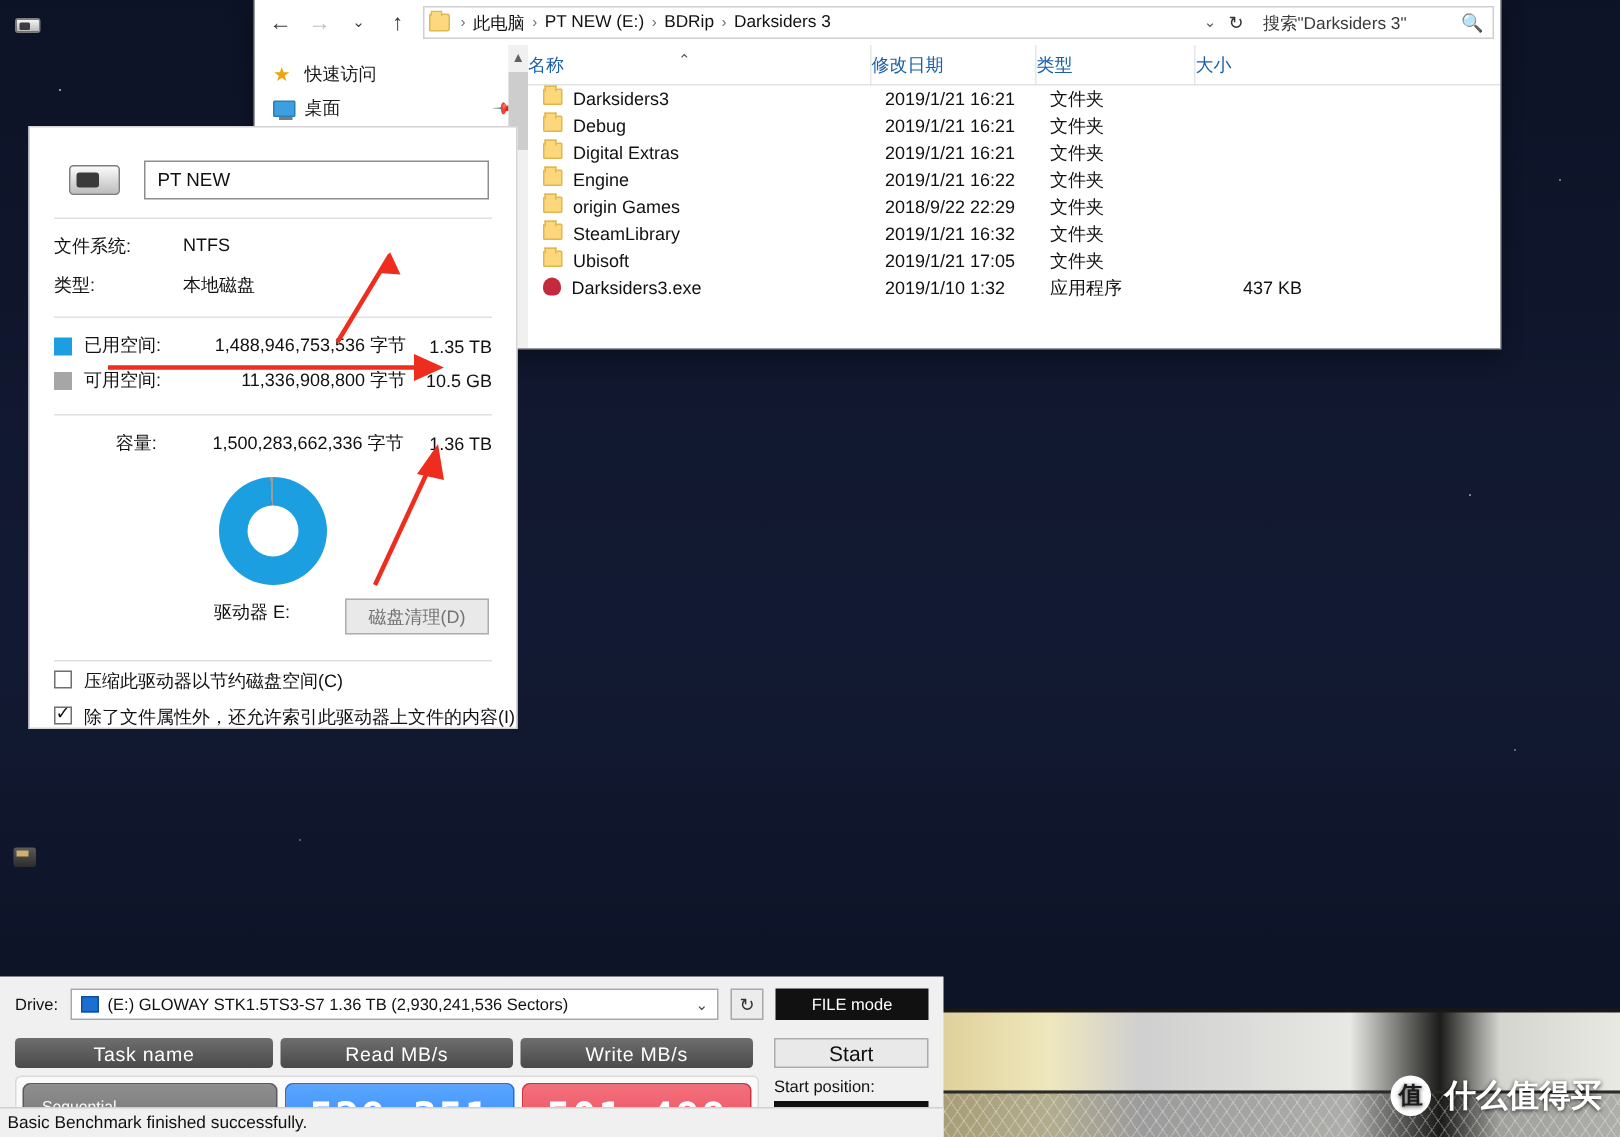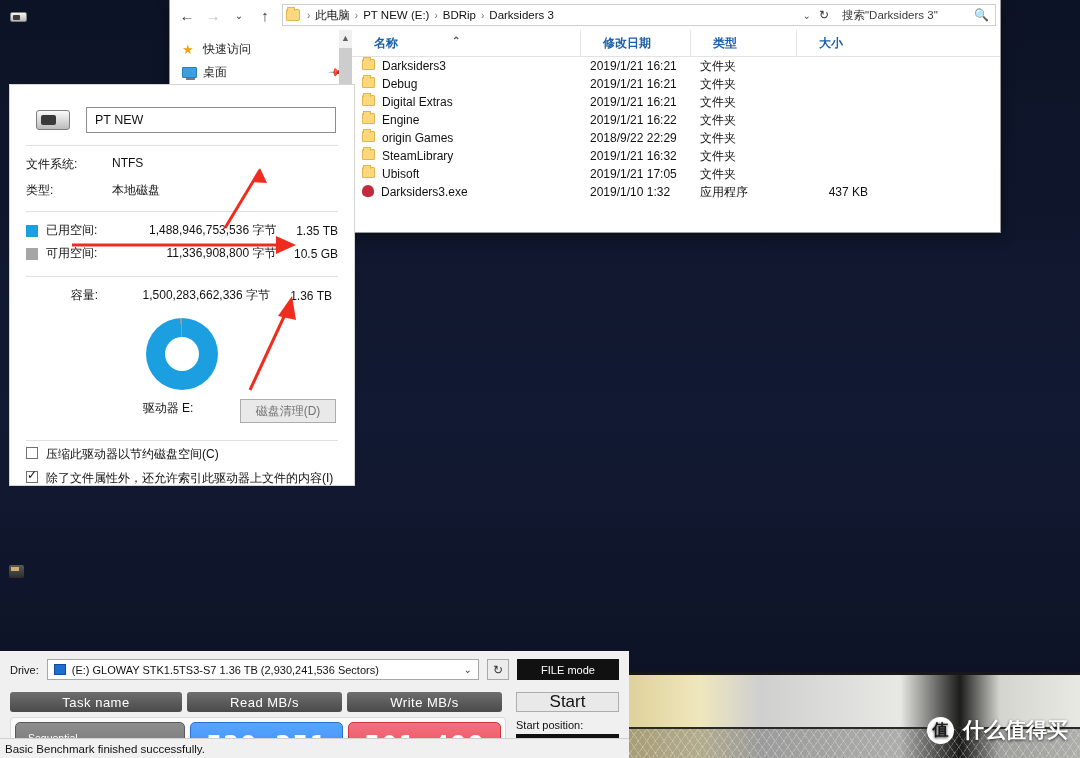--- a/index.html
+++ b/index.html
@@ -82,21 +82,21 @@
   .ic-dl { color:#1f7fd0; font-size:14px; line-height:12px; }
   .ic-doc { background:#dfeaf4; border:1px solid #9ab4cc; height:13px; }
   #side-scroll { position:absolute; right:0; top:0; width:13px; height:202px; background:#f0f0f0; }
   #side-thumb { position:absolute; right:0; top:18px; width:13px; height:52px; background:#cdcdcd; }
   #side-up { position:absolute; right:0; top:0; width:13px; height:17px; background:#f0f0f0;
      color:#606060; font-size:9px; text-align:center; line-height:17px; }
 
   #exp-list { flex:1; }
   #col-head { display:flex; height:27px; align-items:center; font-size:12px; color:#1a5fa8;
      border-bottom:1px solid #e2e2e2; }
-  #col-head > div { padding-left:22px; position:relative; height:27px; line-height:27px;font-weight:bold; }
+  #col-head > div { padding-left:0; position:relative; height:27px; line-height:27px; }
   #col-head > div + div { border-left:1px solid #e6e6e6; }
   .c-name { width:228px; }
   .c-date { width:110px; }
   .c-type { width:106px; }
   .c-size { width:90px; }
   .sort-caret { position:absolute; left:100px; top:-3px; font-size:10px; color:#555; }
   .frow { display:flex; height:18px; align-items:center; font-size:12px; color:#111; }
   .frow > div { padding-left:10px; }
   .fname { width:228px; display:flex; gap:7px; padding-left:10px !important; }
   .fdate { width:110px; }
@@ -120,21 +120,21 @@
      border:1px solid #7d7d7d; border-radius:2px; position:relative; }
   .pdisk-ic:after{content:"";position:absolute;left:2px;top:2px;width:7px;height:5px;background:#3d3d3d;border-radius:1px;}
   #props-close { margin-left:auto; width:44px; height:34px; display:flex; align-items:center;
      justify-content:center; color:#555; font-size:16px; }
   #tabs-wrap { background:#f0f0f0; padding:6px 9px 0 9px; }
   .tabrow { display:flex; }
   .tab { height:22px; line-height:22px; text-align:center; font-size:12px; color:#1b1b1b;
      background:#f0f0f0; border:1px solid #d4d4d4; border-bottom:none; margin-right:-1px; }
   .tabrow.r1 .tab { border-top:1px solid #d4d4d4; }
   .tab.active { background:#fff; border-color:#c9c9c9; }
-  #tab-content { background:#fff; border:1px solid #d4d4d4; margin:0 9px; height:402px;
+  #tab-content { background:#fff; border:1px solid #d4d4d4; margin:0 19px; height:402px;
      padding:14px 16px 0 16px; position:relative; }
   .vol-row { display:flex; align-items:center; gap:16px; margin:8px 0 4px 0; }
   .vol-icon { width:34px; height:20px; background:linear-gradient(180deg,#fbfbfb,#bcbcbc);
      border:1px solid #7d7d7d; border-radius:3px; position:relative; flex:none; margin-left:10px;}
   .vol-icon:after{content:"";position:absolute;left:4px;top:4px;width:15px;height:10px;background:#3a3a3a;border-radius:2px;}
   #vol-input { flex:1; height:26px; border:1px solid #8d8d8d; font-size:12.5px; color:#111;
      padding:0 8px; display:flex; align-items:center; background:#fff; margin-right:2px; }
   .hr { height:1px; background:#e0e0e0; margin:12px 0 10px 0; }
   .kv { display:flex; font-size:12px; color:#111; margin-bottom:9px; }
   .kv .k { width:86px; }
@@ -214,21 +214,21 @@
   .cell-task { width:170px; height:46px; border-radius:5px;
      background:linear-gradient(180deg,#8e8e8e,#6a6a6a); border:1px solid #5a5a5a;
      color:#fff; font-size:10.5px; line-height:13px; display:flex; flex-direction:column;
      justify-content:center; padding-left:12px; }
   .cell-val { width:153px; height:46px; border-radius:5px; display:flex; align-items:center;
      justify-content:center; color:#fff; font-family:"DejaVu Sans Mono", monospace;
      font-size:27px; font-weight:bold; letter-spacing:1px; }
   .cell-val.read { background:linear-gradient(180deg,#59a6ff,#2f82f5); border:1px solid #2a6fd0; }
   .cell-val.write { background:linear-gradient(180deg,#f4707e,#e8434f); border:1px solid #cc3440; }
   #bench-side { width:107px; display:flex; flex-direction:column; gap:0px; }
-  .sbtn { height:20px; border:1px solid #adadad; background:#e9e9e9; font-size:17px; color:#111;
+  .sbtn { height:20px; border:1px solid #adadad; background:#e9e9e9; font-size:14px; color:#111;
      display:flex; align-items:center; justify-content:center; }
   .slabel { font-size:11px; color:#111; margin:7px 0 3px 0; }
   .sval { height:20px; background:#111; color:#fff; font-size:11px; display:flex;
      align-items:center; justify-content:center; }
   #txb-status { position:absolute; left:0; bottom:0; width:629px; height:20px; background:#f0f0f0;
      border-top:1px solid #d0d0d0; display:flex; align-items:center; font-size:11.5px; color:#111; }
   #txb-status .seg { padding-left:5px; }
   #txb-status .d1 { width:410px; } #txb-status .d2 { width:110px; border-left:1px solid #d4d4d4; }
   #txb-status .d3 { flex:1; border-left:1px solid #d4d4d4; }
 

